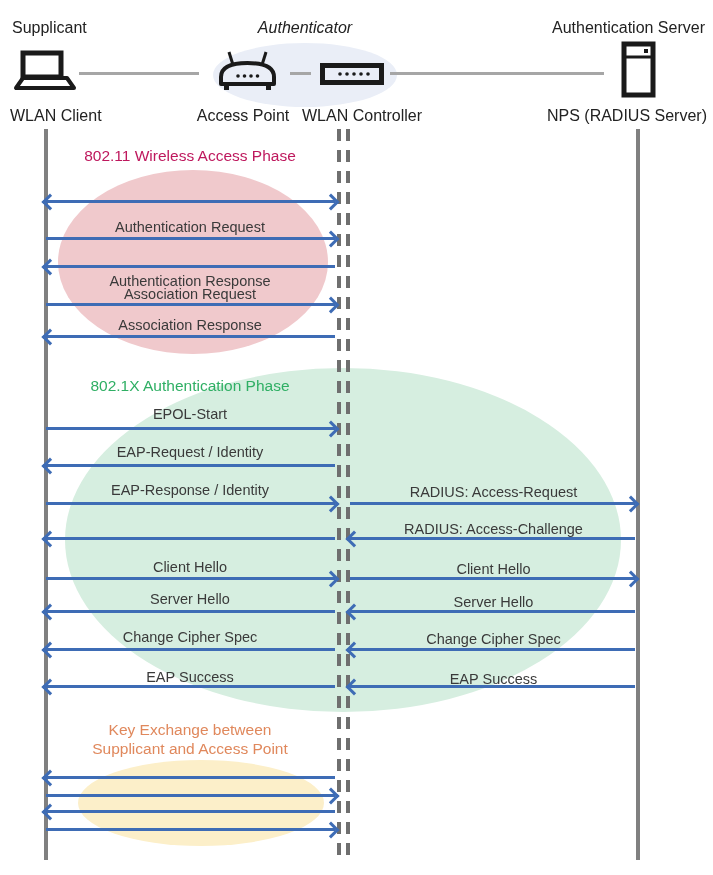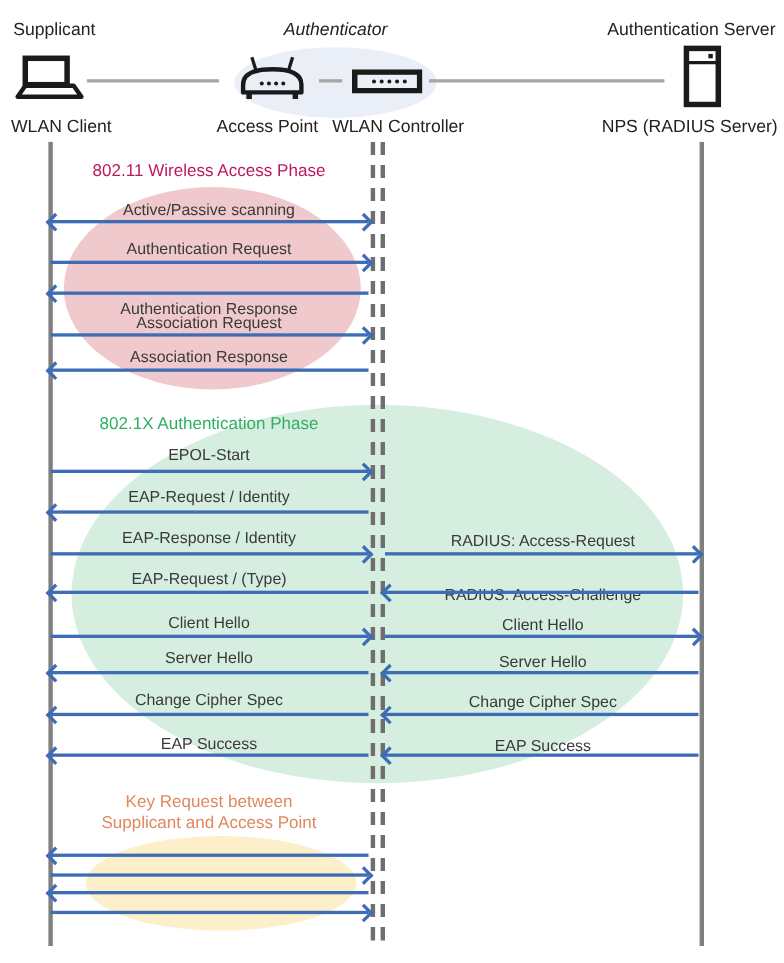--- a/index.html
+++ b/index.html
@@ -90,21 +90,20 @@
   <div class="devlbl" style="left:302px; top:107px; width:120px; text-align:center;">WLAN Controller</div>
   <div class="devlbl" style="left:520px; top:107px; width:187px; text-align:right;">NPS (RADIUS Server)</div>
 
   <div class="lifeline" style="left:44px;"></div>
   <div class="middash" style="left:337px;"></div>
   <div class="middash" style="left:346px;"></div>
   <div class="lifeline" style="left:636px;"></div>
 
   <div class="phase-title" style="top:147px; color:#be185d;">802.11 Wireless Access Phase</div>
 
-  <div class="msg span-l" style="top:183px;">Active/Passive scanning</div>
   <div class="arrow l hl hr" style="top:200px;"></div>
 
   <div class="msg span-l" style="top:219px;">Authentication Request</div>
   <div class="arrow l hr" style="top:237px;"></div>
 
   <div class="msg span-l" style="top:249px;margin-top:24px;">Authentication Response</div>
   <div class="arrow l hl" style="top:265px;"></div>
 
   <div class="msg span-l" style="top:286px;">Association Request</div>
   <div class="arrow l hr" style="top:303px;"></div>
@@ -118,23 +117,22 @@
   <div class="arrow l hr" style="top:427px;"></div>
 
   <div class="msg span-l" style="top:444px;">EAP-Request / Identity</div>
   <div class="arrow l hl" style="top:464px;"></div>
 
   <div class="msg span-l" style="top:482px;">EAP-Response / Identity</div>
   <div class="arrow l hr" style="top:502px;"></div>
   <div class="msg span-r" style="top:484px;">RADIUS: Access-Request</div>
   <div class="arrow r hr" style="top:502px;"></div>
 
-  <div class="msg span-l" style="top:519px;">EAP-Request / (Type)</div>
   <div class="arrow l hl" style="top:537px;"></div>
-  <div class="msg span-r" style="top:521px;margin-top:12px;">RADIUS: Access-Challenge</div>
+  <div class="msg span-r" style="top:521px;">RADIUS: Access-Challenge</div>
   <div class="arrow r hl" style="top:537px;"></div>
 
   <div class="msg span-l" style="top:559px;">Client Hello</div>
   <div class="arrow l hr" style="top:577px;"></div>
   <div class="msg span-r" style="top:561px;">Client Hello</div>
   <div class="arrow r hr" style="top:577px;"></div>
 
   <div class="msg span-l" style="top:591px;">Server Hello</div>
   <div class="arrow l hl" style="top:610px;"></div>
   <div class="msg span-r" style="top:594px;">Server Hello</div>
@@ -143,21 +141,21 @@
   <div class="msg span-l" style="top:629px;">Change Cipher Spec</div>
   <div class="arrow l hl" style="top:648px;"></div>
   <div class="msg span-r" style="top:631px;">Change Cipher Spec</div>
   <div class="arrow r hl" style="top:648px;"></div>
 
   <div class="msg span-l" style="top:669px;">EAP Success</div>
   <div class="arrow l hl" style="top:685px;"></div>
   <div class="msg span-r" style="top:671px;">EAP Success</div>
   <div class="arrow r hl" style="top:685px;"></div>
 
-  <div class="phase-title" style="top:721px; color:#e0885c;">Key Request between</div>
+  <div class="phase-title" style="top:721px; color:#e0885c;">Key Exchange between</div>
   <div class="phase-title" style="top:740px; color:#e0885c;">Supplicant and Access Point</div>
 
   <div class="arrow l hl" style="top:776px;"></div>
   <div class="arrow l hr" style="top:794px;"></div>
   <div class="arrow l hl" style="top:810px;"></div>
   <div class="arrow l hr" style="top:828px;"></div>
 
 </div>
 
 </body></html>

